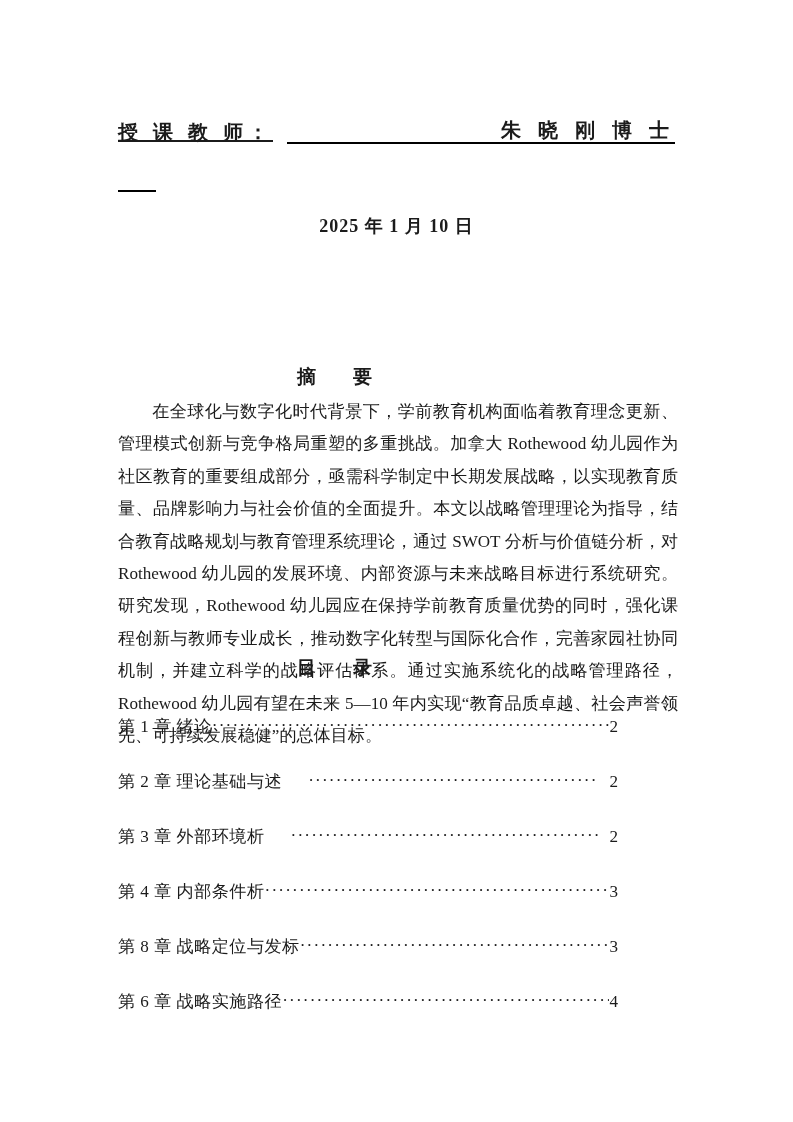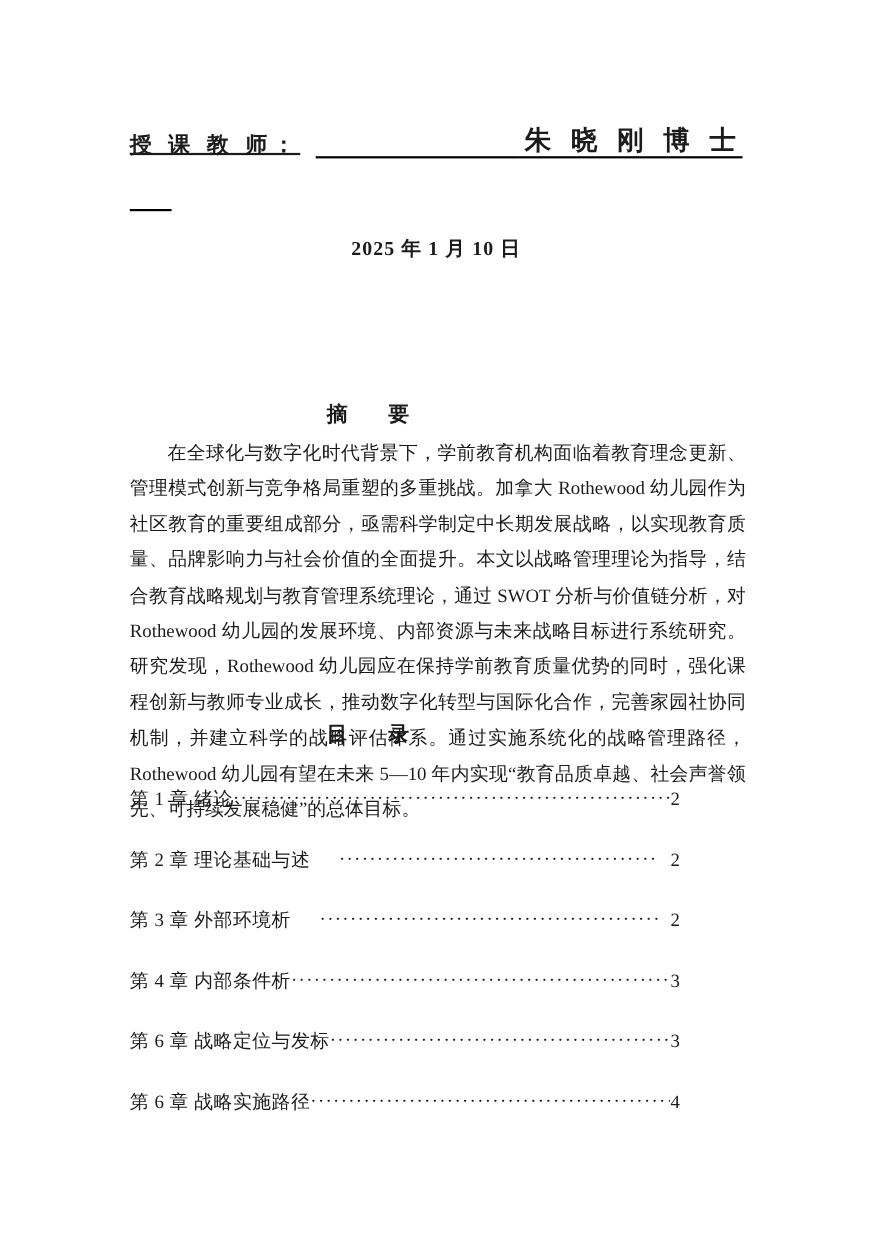--- a/index.html
+++ b/index.html
@@ -43,21 +43,21 @@
   }
   .teacher-blank {
     flex: 1;
     border-bottom: 2.2px solid #000;
     margin-left: 14px;
     margin-right: 0;
     height: 26px;
   }
   .teacher-name {
     font-weight: bold;
-    font-size: 24px;
+    font-size: 20px;
     letter-spacing: 6px;
     white-space: nowrap;
     border-bottom: 2.2px solid #000;
     padding: 0 0 2px 6px;
     line-height: 1;
   }
 
   .header-stub {
     position: absolute;
     left: 118px;
@@ -180,21 +180,21 @@
       <span class="toc-chapter">第 3 章  外部环境析</span>
       <span class="toc-dots">··············································</span>
       <span class="toc-page">2</span>
     </div>
     <div class="toc-entry">
       <span class="toc-chapter">第 4 章  内部条件析</span>
       <span class="toc-dots">····························································</span>
       <span class="toc-page">3</span>
     </div>
     <div class="toc-entry">
-      <span class="toc-chapter">第 6 章  战略定位与发标</span>
+      <span class="toc-chapter">第 8 章  战略定位与发标</span>
       <span class="toc-dots">·····················································</span>
       <span class="toc-page">3</span>
     </div>
     <div class="toc-entry">
       <span class="toc-chapter">第 6 章  战略实施路径</span>
       <span class="toc-dots">························································</span>
       <span class="toc-page">4</span>
     </div>
   </div>
 

